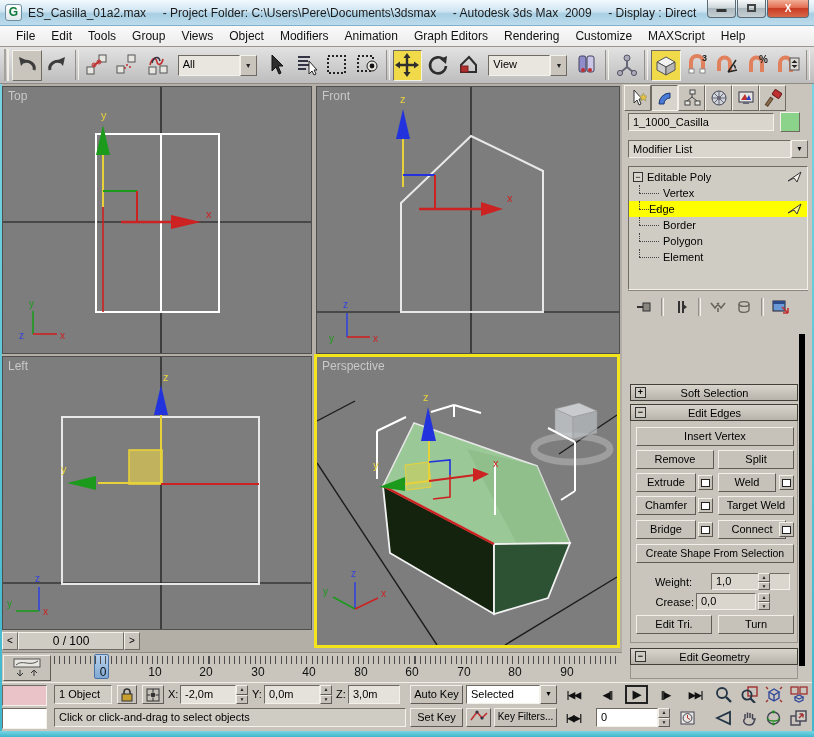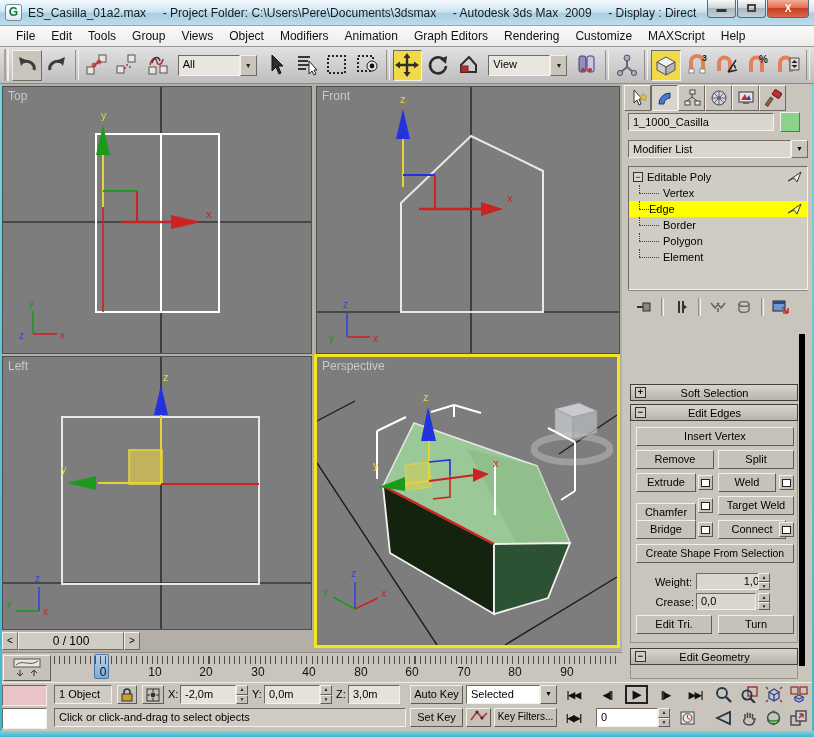--- a/index.html
+++ b/index.html
@@ -516,37 +516,37 @@
     <div class="pbtn abs" style="left:14px;top:366px;width:78px;">Remove</div>
     <div class="pbtn abs" style="left:96px;top:366px;width:76px;">Split</div>
     <div class="pbtn abs" style="left:14px;top:389px;width:60px;">Extrude</div>
     <div class="setbtn abs" style="left:76px;top:391px;">
         <span></span>
       </div>
     <div class="pbtn abs" style="left:96px;top:389px;width:58px;">Weld</div>
     <div class="setbtn abs" style="left:157px;top:391px;">
         <span></span>
       </div>
-    <div class="pbtn abs" style="left:14px;top:412px;width:60px;margin-top:7px;">Chamfer</div>
+    <div class="pbtn abs" style="left:14px;top:412px;width:60px;">Chamfer</div>
     <div class="setbtn abs" style="left:76px;top:414px;">
         <span></span>
       </div>
     <div class="pbtn abs" style="left:96px;top:412px;width:76px;">Target Weld</div>
     <div class="pbtn abs" style="left:14px;top:436px;width:60px;">Bridge</div>
     <div class="setbtn abs" style="left:76px;top:438px;">
         <span></span>
       </div>
     <div class="pbtn abs" style="left:96px;top:436px;width:68px;">Connect</div>
     <div class="setbtn abs" style="left:157px;top:438px;">
         <span></span>
       </div>
     <div class="pbtn abs" style="left:14px;top:460px;width:158px;font-size:10.5px;">Create Shape From Selection</div>
 
     <div class="flabel abs" style="left:18px;top:492px;width:52px;">Weight:</div>
-    <div class="ffield abs" style="left:74px;top:489px;width:68px;text-align:right;">1,0</div>
+    <div class="ffield abs" style="left:89px;top:489px;width:79px;">1,0</div>
     <div class="spin abs" style="left:136px;top:489px;">
         <div>▲</div>
         <div>▼</div>
       </div>
     <div class="flabel abs" style="left:20px;top:512px;width:52px;">Crease:</div>
     <div class="ffield abs" style="left:74px;top:509px;width:60px;">0,0</div>
     <div class="spin abs" style="left:136px;top:509px;">
         <div>▲</div>
         <div>▼</div>
       </div>

